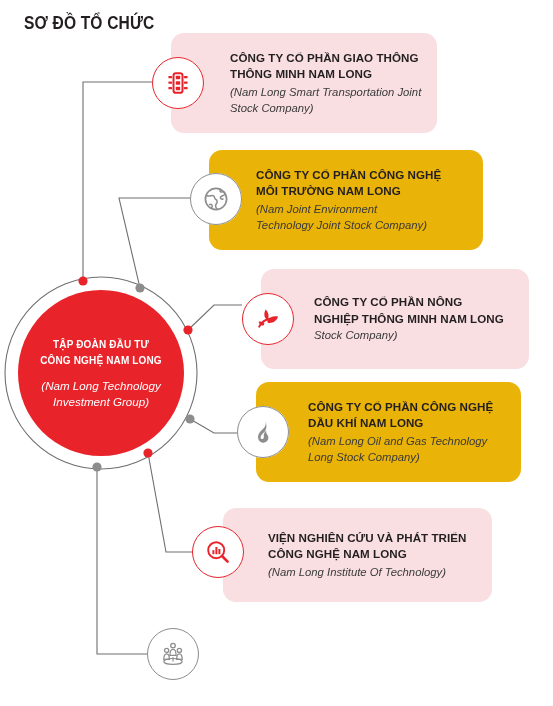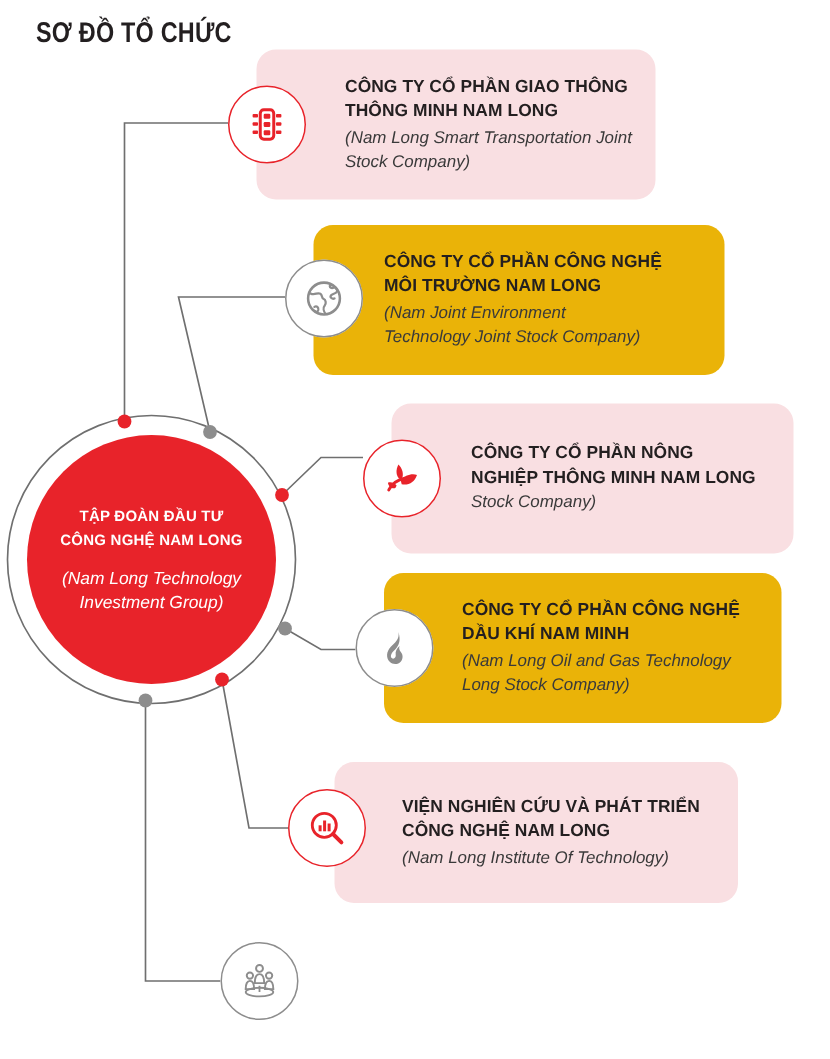--- a/index.html
+++ b/index.html
@@ -228,21 +228,21 @@
       <path d="M12.6 14.4 C10.0 12.6 9.6 8.4 11.6 4.6 C14.2 7.0 15.4 11.0 13.9 14.3 Z" fill="#e8232a"></path>
       <path d="M13.2 15.4 C15.6 11.8 20.6 10.4 24.0 11.6 C22.6 16.2 18.2 18.8 13.8 17.8 Z" fill="#e8232a"></path>
       <path d="M5.2 21.6 C7.8 16.6 11.8 14.6 15.8 13.8" fill="none" stroke="#e8232a" stroke-width="2" stroke-linecap="round"></path>
       <path d="M10.4 18.6 C9.0 16.8 6.6 16.2 4.6 16.8 C5.0 19.4 7.2 21.0 9.6 20.4 Z" fill="#e8232a"></path>
     </svg>
   </div>
 
   <div class="card gray" style="left:256px; top:382px; width:265px; height:100px;">
     <div class="card-body" style="left:52px; right:12px;">
       <div class="card-title">CÔNG TY CỔ PHẦN CÔNG NGHỆ</div>
-      <div class="card-title">DẦU KHÍ NAM MINH</div>
+      <div class="card-title">DẦU KHÍ NAM LONG</div>
       <div class="card-sub">(Nam Long Oil and Gas Technology</div>
       <div class="card-sub" style="margin-top:0;">Long Stock Company)</div>
     </div>
   </div>
   <div class="badge grayb" style="left:237px; top:406px;">
     <span class="ring"></span>
     <svg width="26" height="26" viewBox="0 0 26 26">
       <path d="M15.6 2.4 C16.6 7.6 13.0 9.6 10.4 12.4 C7.6 15.4 7.2 19.6 9.8 22.2 C11.6 24.0 14.6 24.2 16.6 22.6 C18.8 20.8 19.0 17.6 17.2 15.6 C16.2 14.4 15.8 13.0 16.4 11.6 C14.6 13.0 13.4 15.2 13.8 17.4 C14.0 18.6 13.6 19.6 12.6 20.0 C11.4 20.4 10.4 19.4 10.6 18.2 C10.8 16.4 12.2 15.2 13.6 13.8 C16.0 11.4 17.4 8.0 15.6 2.4 Z" fill="#8d8d8d"></path>
     </svg>
   </div>

